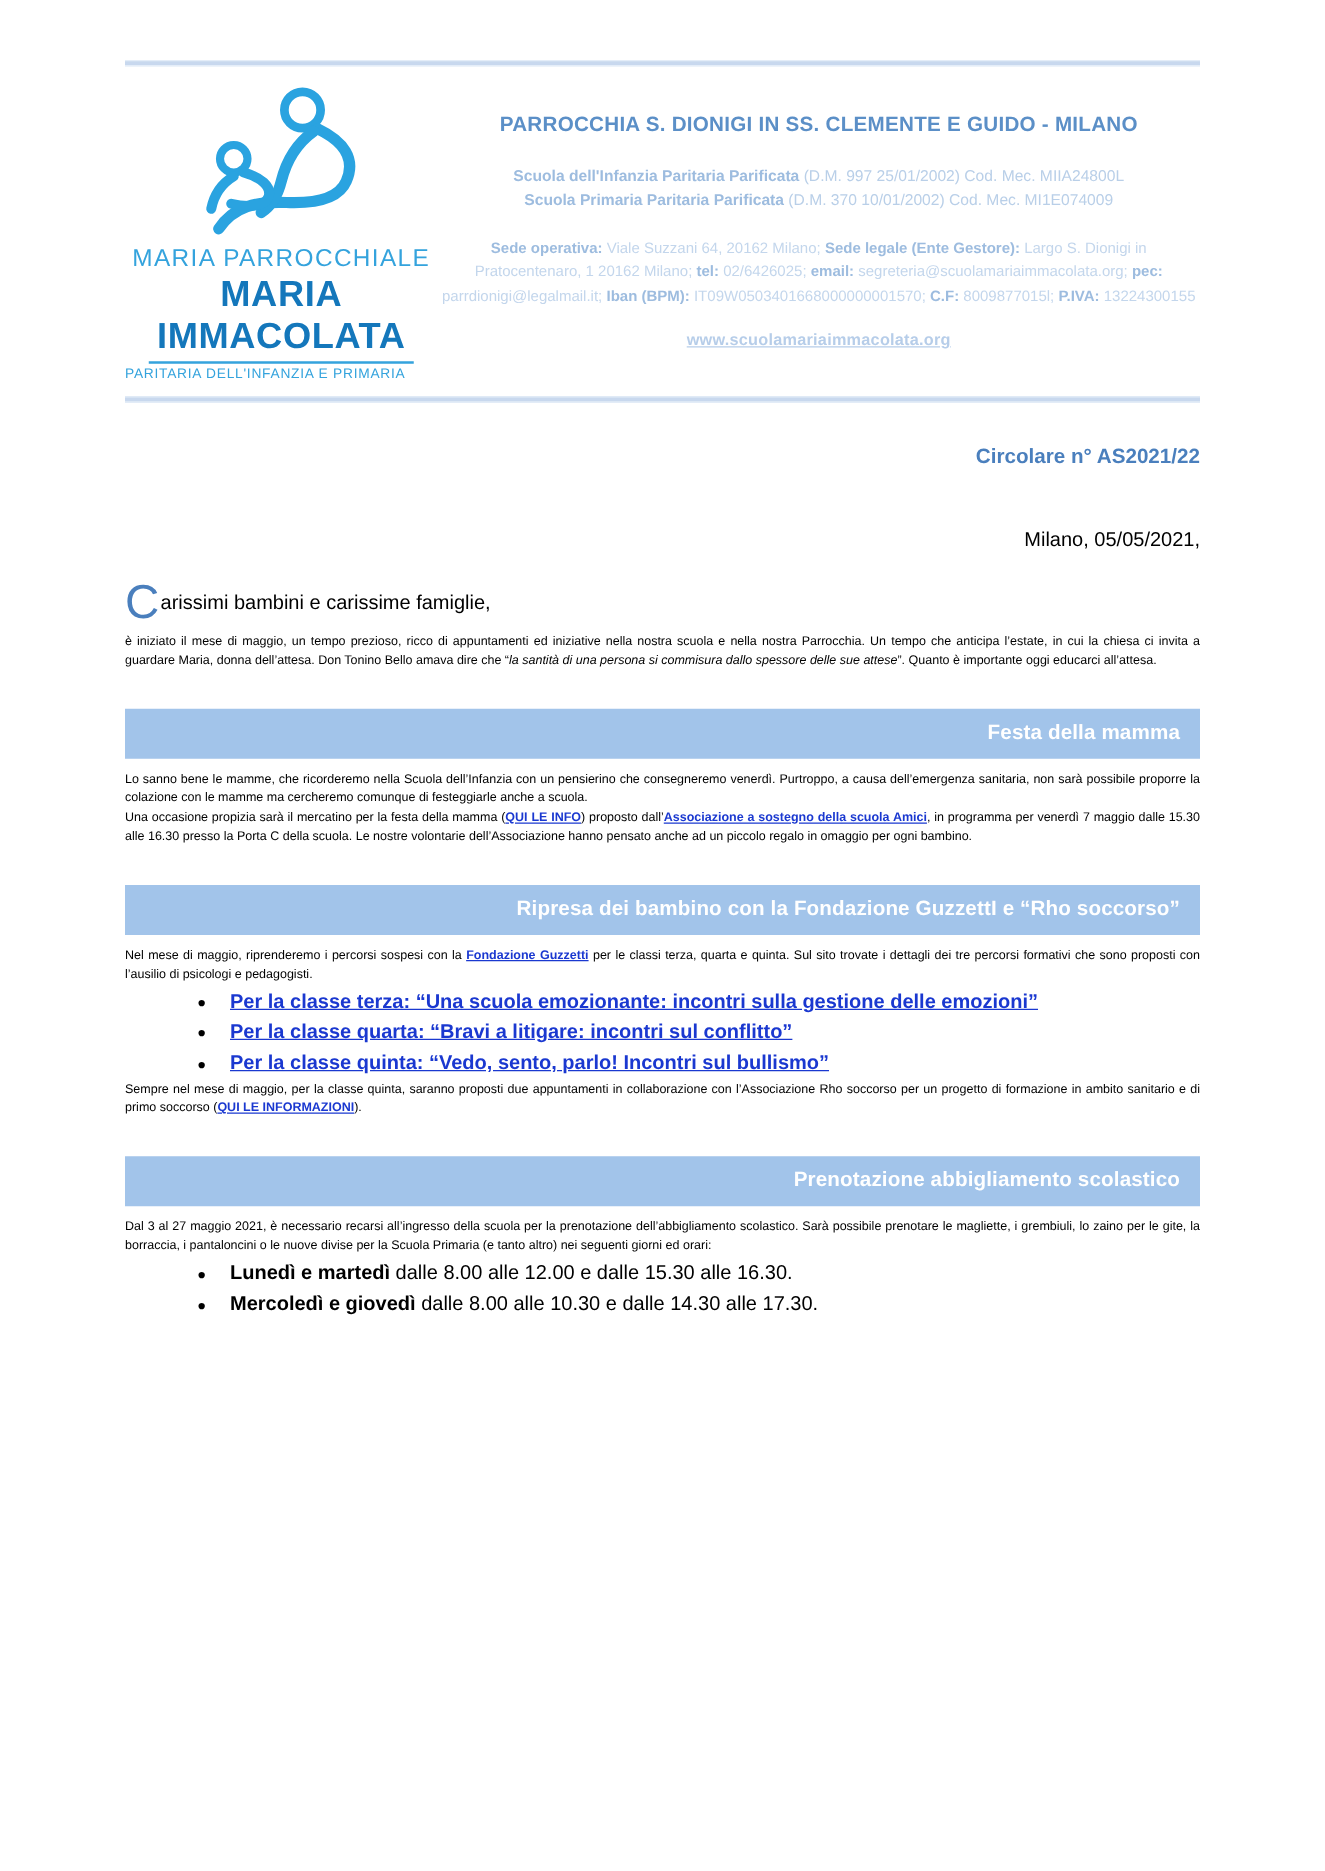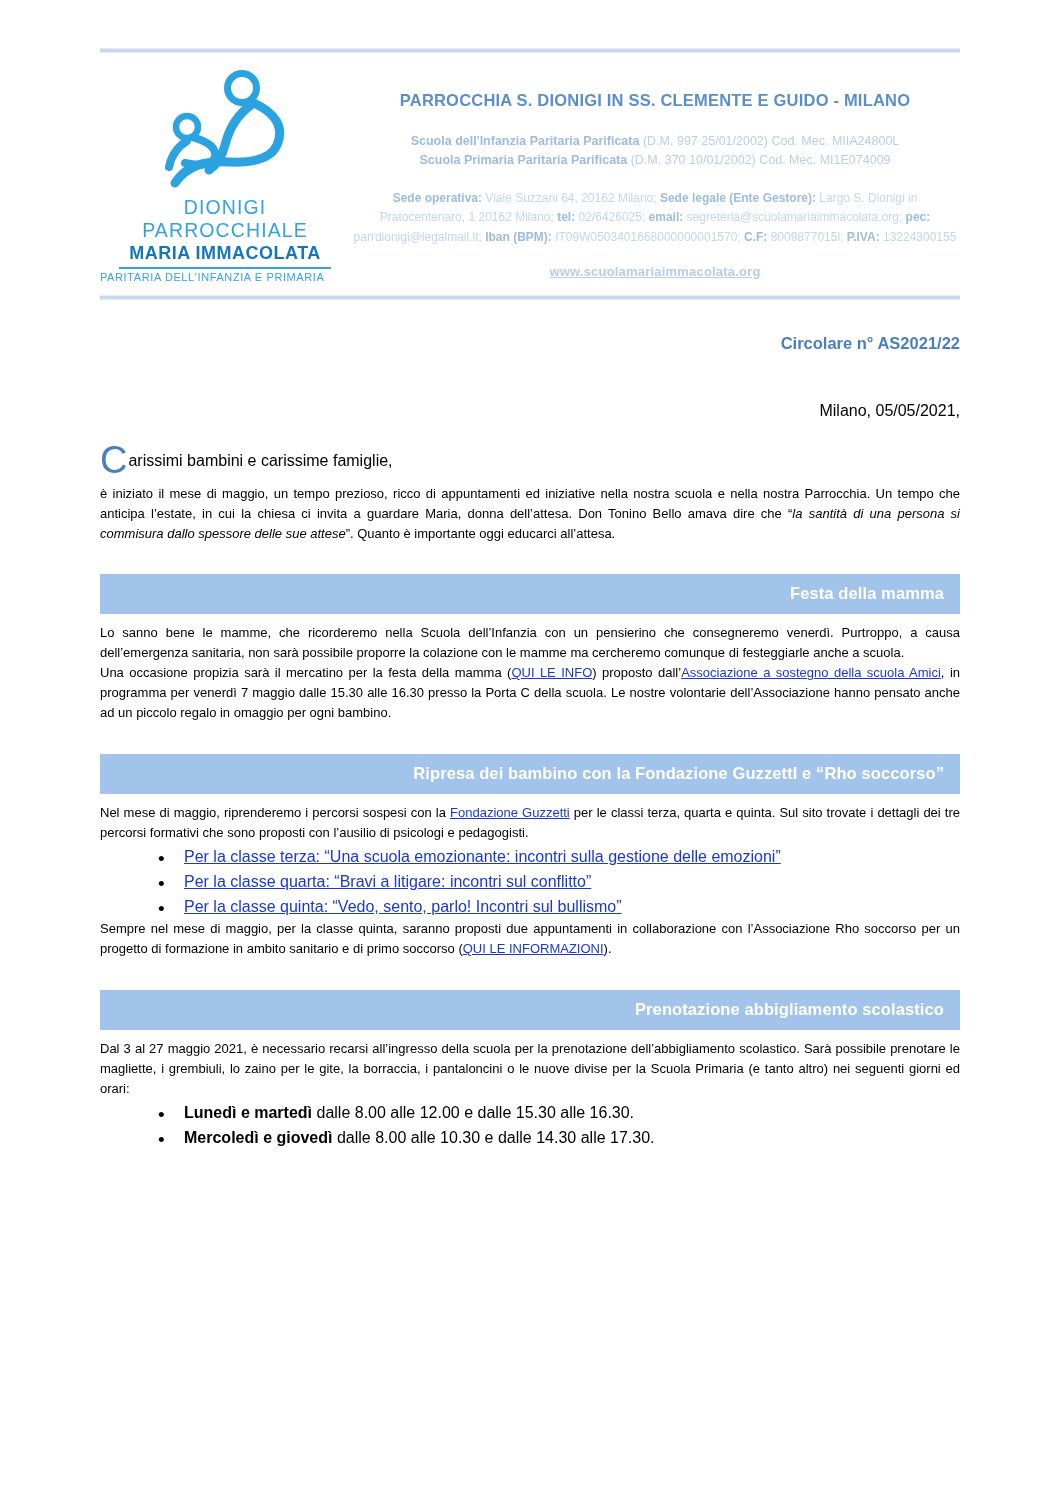--- a/index.html
+++ b/index.html
@@ -54,21 +54,21 @@
     text-align: center;
     font-size: 19.5px;
     letter-spacing: 1.1px;
     color: #34a3dd;
     font-family: "Liberation Sans", sans-serif;
     font-weight: 400;
     margin-top: 2px;
   }
   .logo-word2 {
     text-align: center;
-    font-size: 18px;
+    font-size: 29px;
     letter-spacing: 0.5px;
     color: #1477bb;
     font-weight: bold;
     margin-top: 1px;
   }
   .logo-divider {
     height: 2px;
     background: #34a3dd;
     width: 212px;
     margin: 3px auto 2px auto;
@@ -135,31 +135,31 @@
     line-height: 1.0;
   }
   .dropcap {
     font-size: 38px;
     color: #4a7fbd;
     line-height: 0.75;
     vertical-align: -7px;
     margin-right: 1px;
   }
   p.body {
-    font-size: 13px;
+    font-size: 10px;
     line-height: 1.55;
     text-align: justify;
     margin: 9px 0 0 0;
   }
   p.body.tight { margin-top: 0; }
   .ital { font-style: italic; }
 
   a.link, .link {
     color: #1a38d0;
-    font-weight: normal;
+    font-weight: bold;
     text-decoration: underline;
   }
 
   
   .band {
     background: #a2c4ea;
     color: #ffffff;
     font-weight: bold;
     font-size: 16.5px;
     text-align: right;
@@ -202,21 +202,21 @@
     <div class="logo-col">
       <svg class="logo-mark" width="200" height="125" viewBox="0 0 200 125">
         <circle cx="117" cy="19" r="14.5" fill="none" stroke="#2aa3e0" stroke-width="7"></circle>
         <path d="M129 34 C150 44 160 58 152 76 C146 90 128 94 104 93
                  C80 92 62 96 50 114" fill="none" stroke="#2aa3e0" stroke-width="9" stroke-linecap="round"></path>
         <path d="M126 36 C112 46 104 60 100 76 C97 88 92 96 84 101" fill="none" stroke="#2aa3e0" stroke-width="9" stroke-linecap="round"></path>
         <circle cx="62" cy="58" r="11" fill="none" stroke="#2aa3e0" stroke-width="6.5"></circle>
         <path d="M70 69 C84 73 92 80 90 88 C87 97 72 97 60 94" fill="none" stroke="#2aa3e0" stroke-width="8" stroke-linecap="round"></path>
         <path d="M62 72 C52 78 46 88 44 98" fill="none" stroke="#2aa3e0" stroke-width="8" stroke-linecap="round"></path>
       </svg>
-      <div class="logo-word1">DIONIGI PARROCCHIALE</div>
+      <div class="logo-word1">MARIA PARROCCHIALE</div>
       <div class="logo-word2">MARIA IMMACOLATA</div>
       <div class="logo-divider"></div>
       <div class="logo-word3">PARITARIA DELL'INFANZIA E PRIMARIA</div>
     </div>
 
     <div class="head-col">
       <div class="head-title">PARROCCHIA S. DIONIGI IN SS. CLEMENTE E GUIDO - MILANO</div>
 
       <div class="head-sub">
         <div>

